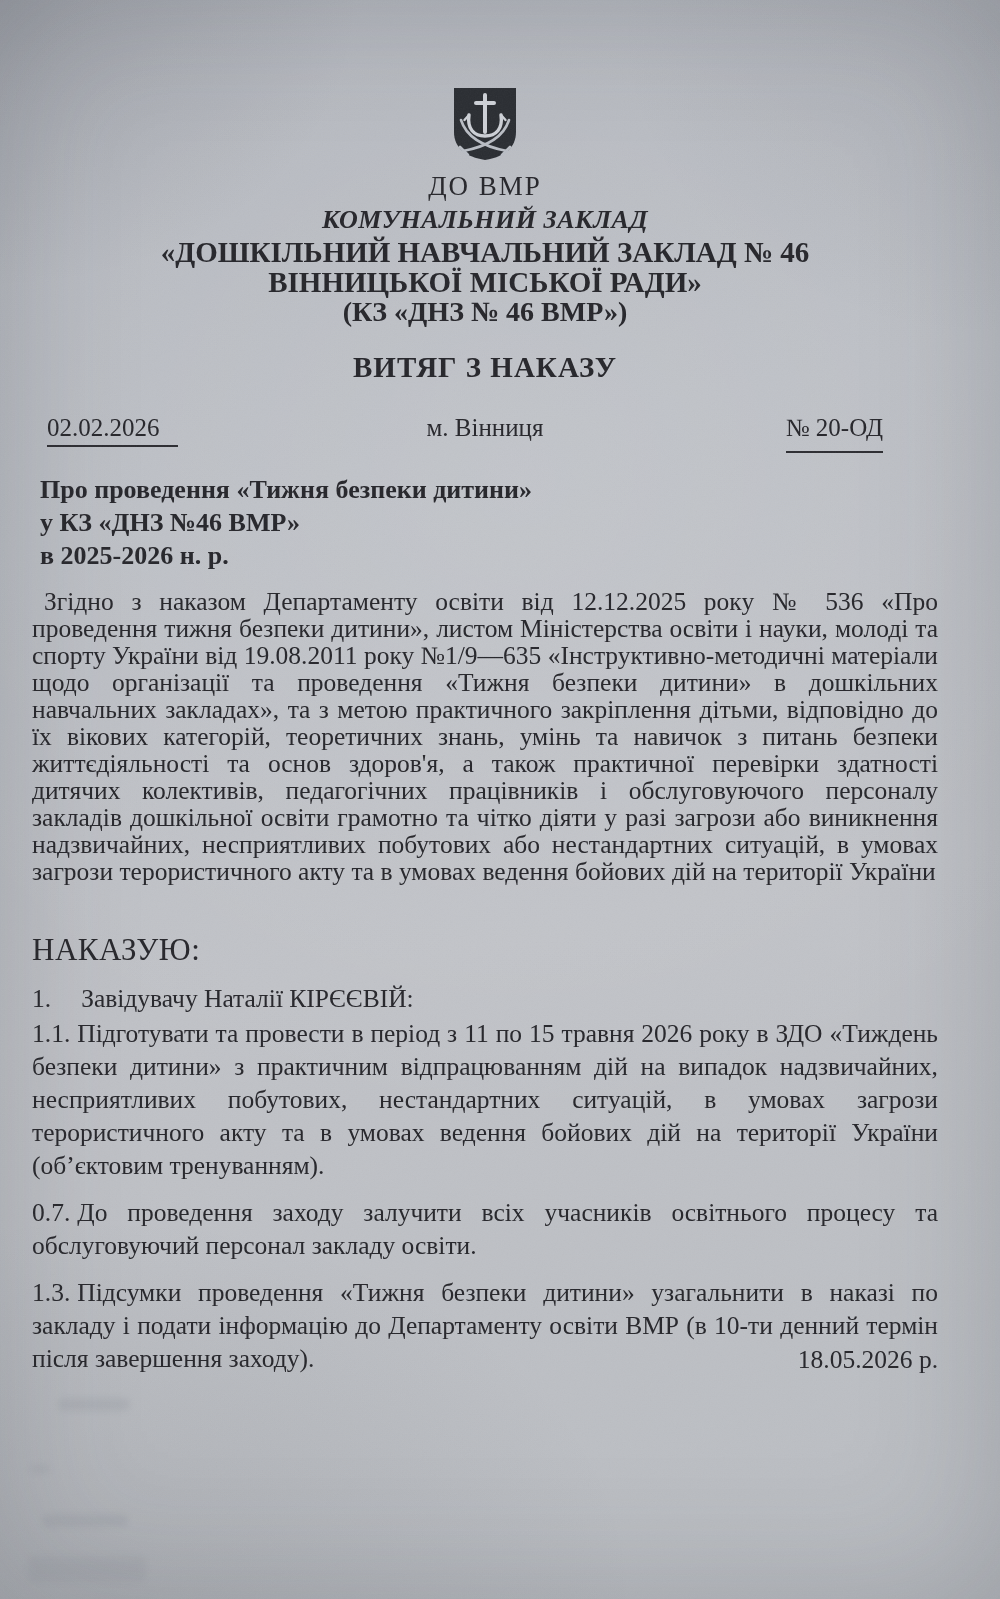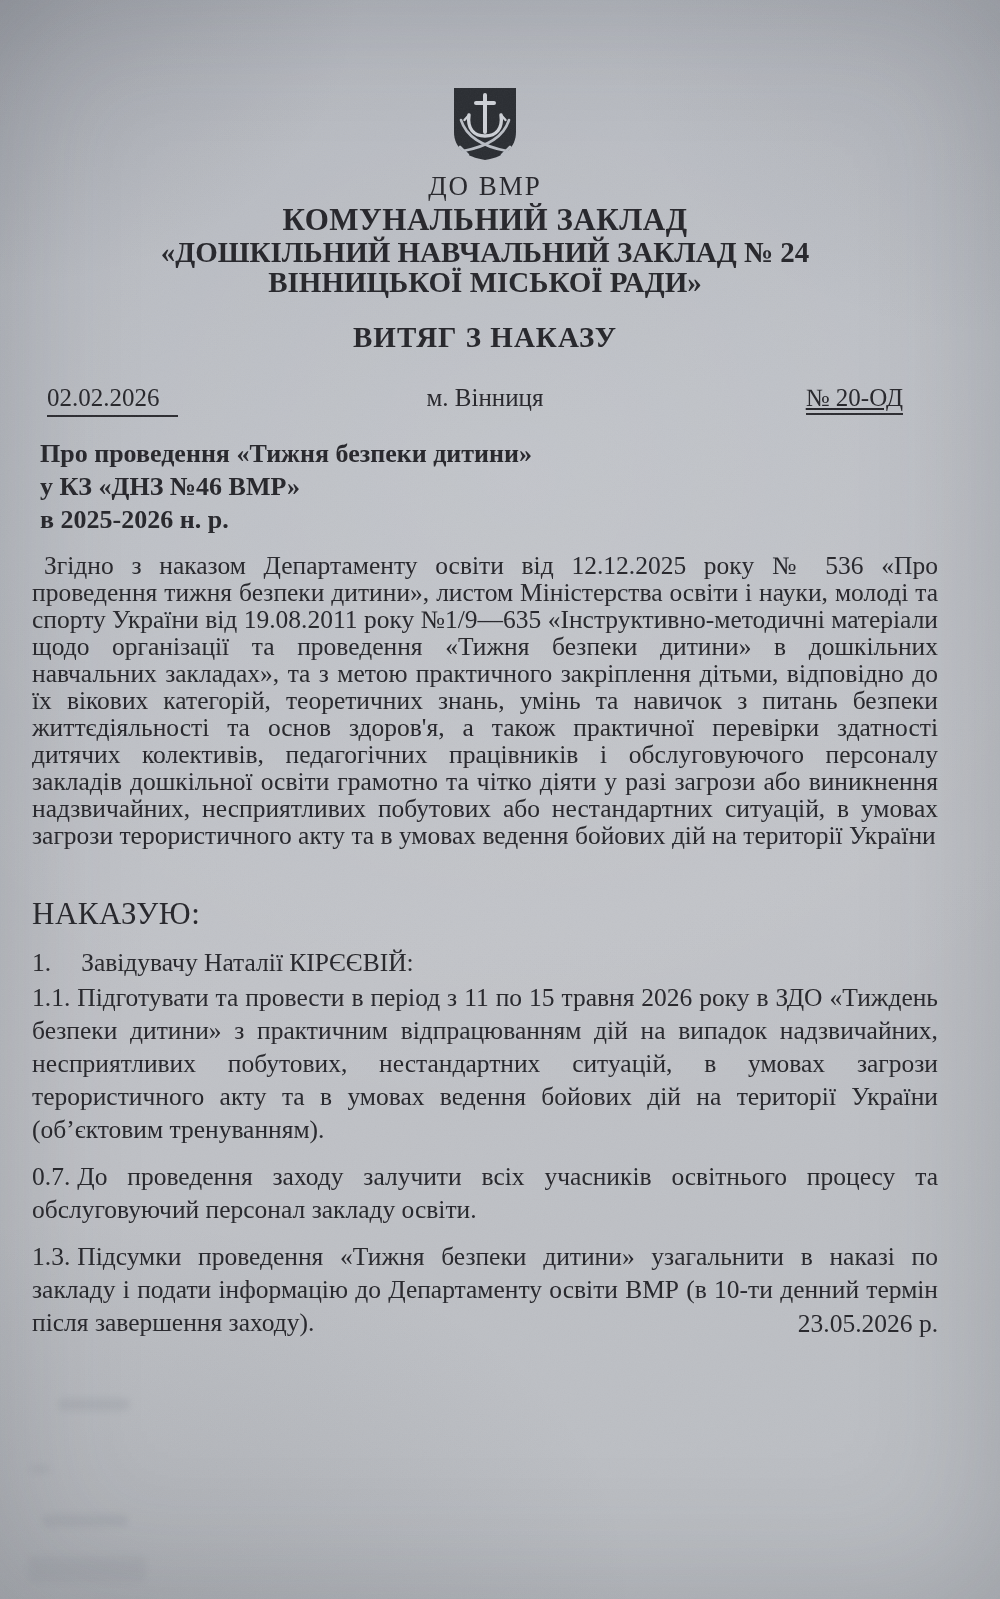--- a/index.html
+++ b/index.html
@@ -32,21 +32,21 @@
   }
   .emblem-wrap { text-align: center; }
   .emblem-wrap svg { display: inline-block; }
   .emblem-caption {
     margin-top: 5px;
     font-size: 27px;
     letter-spacing: 2px;
     line-height: 30px;
   }
   .org-header { text-align: center; font-weight: bold; margin-top: 2px; }
-  .org-line1 { font-size: 31px; line-height: 34px; letter-spacing: 0.5px; }
+  .org-line1 { font-size: 26px; line-height: 34px; letter-spacing: 0.5px; font-style: italic; }
   .org-line2, .org-line3 { font-size: 29px; line-height: 30px; }
   .org-line4 { font-size: 28px; line-height: 30px; }
   .doc-title {
     margin-top: 24px;
     text-align: center;
     font-weight: bold;
     font-size: 29px;
     line-height: 32px;
     letter-spacing: 1px;
   }
@@ -60,24 +60,23 @@
   }
   .meta-date {
     justify-self: start;
     margin-left: 15px;
     border-bottom: 2px solid #2c2c31;
     padding: 0 18px 2px 0;
   }
   .meta-city { justify-self: center; }
   .meta-number {
     justify-self: end;
-    margin-right: 35px;
+    margin-right: 55px;
     border-bottom: 2px solid #2c2c31;
-    padding-bottom: 0;
-    text-decoration: underline;
+    padding-bottom: 8px;
   }
   .subject {
     margin-top: 20px;
     margin-left: 8px;
     font-weight: bold;
     font-size: 26px;
     line-height: 33px;
   }
   .preamble {
     margin-top: 16px;
@@ -149,22 +148,23 @@
           <path d="M57,34 C52,50 38,60 11,65"></path>
           <path d="M50,69 L58,61"></path>
           <path d="M16,69 L8,61"></path>
         </g>
       </svg>
       <div class="emblem-caption">ДО ВМР</div>
     </div>
 
     <div class="org-header">
       <div class="org-line1">КОМУНАЛЬНИЙ ЗАКЛАД</div>
-      <div class="org-line2">«ДОШКІЛЬНИЙ НАВЧАЛЬНИЙ ЗАКЛАД № 24</div>
+      <div class="org-line2">«ДОШКІЛЬНИЙ НАВЧАЛЬНИЙ ЗАКЛАД № 46</div>
       <div class="org-line3">ВІННИЦЬКОЇ МІСЬКОЇ РАДИ»</div>
+      <div class="org-line4">(КЗ «ДНЗ № 46 ВМР»)</div>
     </div>
 
     <div class="doc-title">ВИТЯГ З НАКАЗУ</div>
 
     <div class="meta-row">
       <span class="meta-date">02.02.2026</span>
       <span class="meta-city">м. Вінниця</span>
       <span class="meta-number">№ 20-ОД</span>
     </div>
 
@@ -185,21 +185,21 @@
     <p class="item follow">
       <span class="item-num">1.1.</span><span>Підготувати та провести в період з 11 по 15 травня 2026 року в ЗДО «Тиждень безпеки дитини» з практичним відпрацюванням дій на випадок надзвичайних, несприятливих побутових, нестандартних ситуацій, в умовах загрози терористичного акту та в умовах ведення бойових дій на території України (об’єктовим тренуванням).</span>
     </p>
 
     <p class="item">
       <span class="item-num">0.7.</span><span>До проведення заходу залучити всіх учасників освітнього процесу та обслуговуючий персонал закладу освіти.</span>
     </p>
 
     <p class="item rel">
       <span class="item-num">1.3.</span><span>Підсумки проведення «Тижня безпеки дитини» узагальнити в наказі по закладу і подати інформацію до Департаменту освіти ВМР (в 10-ти денний термін після завершення заходу).</span>
-      <span class="footer-date">23.05.2026 р.</span>
+      <span class="footer-date">18.05.2026 р.</span>
     </p>
 
   </div>
 
   <div class="mark m1"></div>
   <div class="mark m2"></div>
   <div class="mark m3"></div>
   <div class="mark m4"></div>
 
   <svg class="grain" xmlns="http://www.w3.org/2000/svg">

